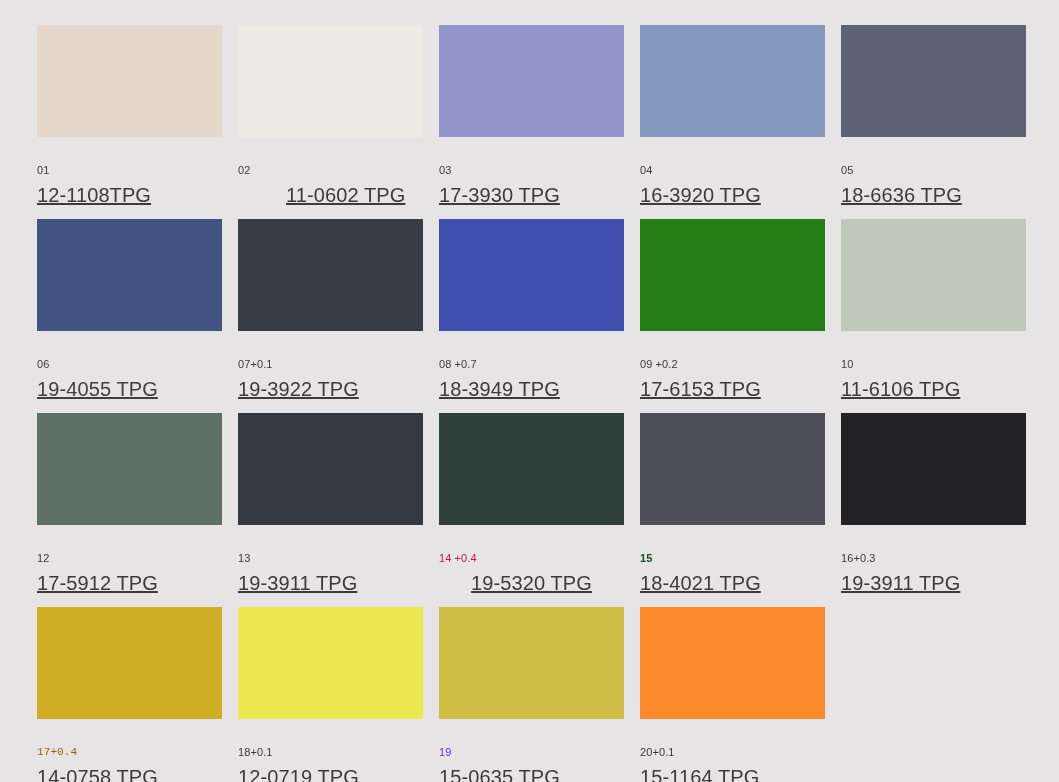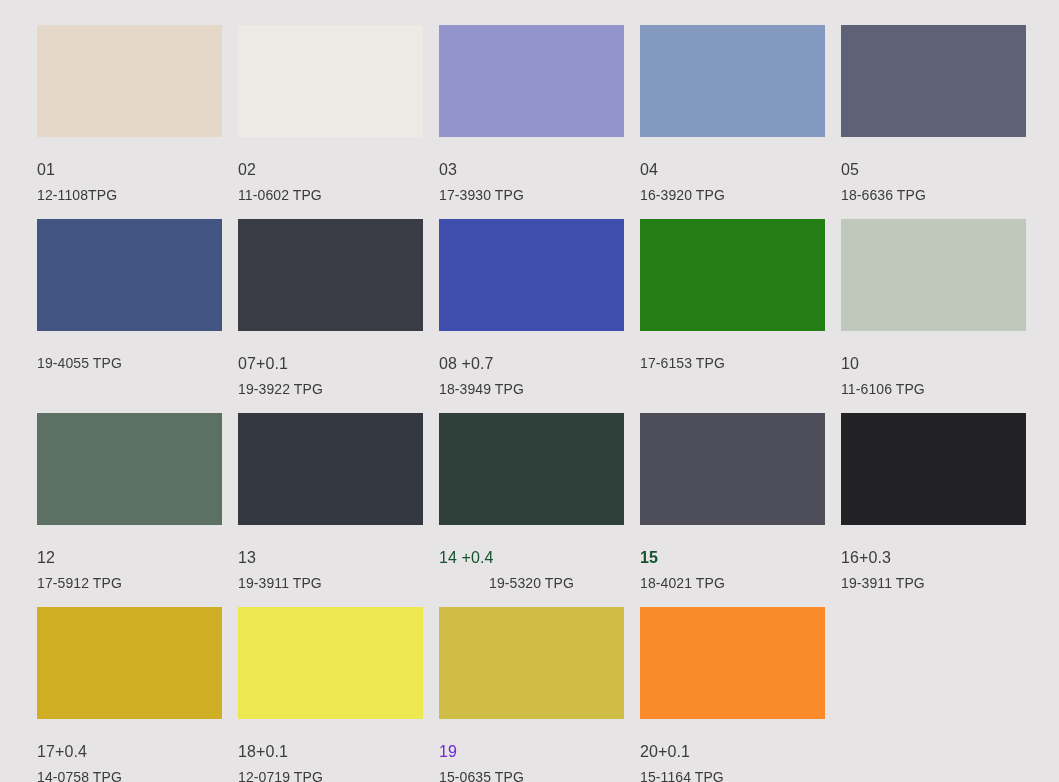--- a/index.html
+++ b/index.html
@@ -40,53 +40,54 @@
     display: block;
   }
 
   .swatch-labels {
     padding-top: 20px;
     display: flex;
     flex-direction: column;
   }
 
   .swatch-index {
-    font-size: 16px;
+    font-size: 11px;
     line-height: 26px;
     color: #3b3b3b;
     letter-spacing: 0.1px;
     white-space: nowrap;
   }
 
   .swatch-code {
-    font-size: 14px;
+    font-size: 20px;
     line-height: 25px;
     color: #3b3b3b;
     letter-spacing: 0.1px;
     white-space: nowrap;
+    text-decoration: underline;
   }
 </style>
 </head>
 <body style="background-color: rgb(230, 228, 228);">
 
 <div class="palette-grid">
 
   <div class="swatch-cell">
     <div class="swatch-chip" style="background-color: rgb(230, 216, 201);"></div>
     <div class="swatch-labels">
       <span class="swatch-index" style="color: rgb(59, 59, 59);">01</span>
       <span class="swatch-code" style="color: rgb(59, 59, 59);">12-1108TPG</span>
     </div>
   </div>
 
   <div class="swatch-cell">
     <div class="swatch-chip" style="background-color: rgb(237, 234, 228);"></div>
     <div class="swatch-labels">
       <span class="swatch-index" style="color: rgb(59, 59, 59);">02</span>
-      <span class="swatch-code" style="color: rgb(59, 59, 59);">11-0602 TPG</span>
+      <span class="swatch-code" style="color: rgb(59, 59, 59); margin-left: 48px;">11-0602 TPG</span>
     </div>
   </div>
 
   <div class="swatch-cell">
     <div class="swatch-chip" style="background-color: rgb(148, 148, 204);"></div>
     <div class="swatch-labels">
       <span class="swatch-index" style="color: rgb(59, 59, 59);">03</span>
       <span class="swatch-code" style="color: rgb(59, 59, 59);">17-3930 TPG</span>
     </div>
   </div>
@@ -103,20 +104,21 @@
     <div class="swatch-chip" style="background-color: rgb(93, 98, 119);"></div>
     <div class="swatch-labels">
       <span class="swatch-index" style="color: rgb(59, 59, 59);">05</span>
       <span class="swatch-code" style="color: rgb(59, 59, 59);">18-6636 TPG</span>
     </div>
   </div>
 
   <div class="swatch-cell">
     <div class="swatch-chip" style="background-color: rgb(66, 84, 130);"></div>
     <div class="swatch-labels">
+      <span class="swatch-index" style="color: rgb(59, 59, 59);">06</span>
       <span class="swatch-code" style="color: #404040;">19-4055 TPG</span>
     </div>
   </div>
 
   <div class="swatch-cell">
     <div class="swatch-chip" style="background-color: rgb(57, 59, 69);"></div>
     <div class="swatch-labels">
       <span class="swatch-index" style="color: rgb(59, 59, 59);">07+0.1</span>
       <span class="swatch-code" style="color: rgb(59, 59, 59);">19-3922 TPG</span>
     </div>
@@ -126,20 +128,21 @@
     <div class="swatch-chip" style="background-color: rgb(64, 79, 174);"></div>
     <div class="swatch-labels">
       <span class="swatch-index" style="color: rgb(59, 59, 59);">08 +0.7</span>
       <span class="swatch-code" style="color: rgb(59, 59, 59);">18-3949 TPG</span>
     </div>
   </div>
 
   <div class="swatch-cell">
     <div class="swatch-chip" style="background-color: rgb(37, 125, 22);"></div>
     <div class="swatch-labels">
+      <span class="swatch-index" style="color: rgb(59, 59, 59);">09 +0.2</span>
       <span class="swatch-code" style="color: rgb(59, 59, 59);">17-6153 TPG</span>
     </div>
   </div>
 
   <div class="swatch-cell">
     <div class="swatch-chip" style="background-color: rgb(190, 201, 188);"></div>
     <div class="swatch-labels">
       <span class="swatch-index" style="color: rgb(59, 59, 59);">10</span>
       <span class="swatch-code" style="color: rgb(59, 59, 59);">11-6106 TPG</span>
     </div>
@@ -158,21 +161,21 @@
     <div class="swatch-chip" style="background-color: rgb(52, 56, 64);"></div>
     <div class="swatch-labels">
       <span class="swatch-index" style="color: rgb(59, 59, 59);">13</span>
       <span class="swatch-code" style="color: rgb(59, 59, 59);">19-3911 TPG</span>
     </div>
   </div>
 
   <div class="swatch-cell">
     <div class="swatch-chip" style="background-color: rgb(47, 64, 59);"></div>
     <div class="swatch-labels">
-      <span class="swatch-index" style="color: #14532d;">14 +0.4</span>
+      <span class="swatch-index" style="color: #be185d;">14 +0.4</span>
       <span class="swatch-code" style="color: rgb(59, 59, 59); text-align: center;">19-5320 TPG</span>
     </div>
   </div>
 
   <div class="swatch-cell">
     <div class="swatch-chip" style="background-color: rgb(77, 78, 90);"></div>
     <div class="swatch-labels">
       <span class="swatch-index" style="color: #14532d; font-weight: bold;">15</span>
       <span class="swatch-code" style="color: rgb(59, 59, 59);">18-4021 TPG</span>
     </div>
@@ -182,21 +185,21 @@
     <div class="swatch-chip" style="background-color: rgb(33, 33, 38);"></div>
     <div class="swatch-labels">
       <span class="swatch-index" style="color: rgb(59, 59, 59);">16+0.3</span>
       <span class="swatch-code" style="color: rgb(59, 59, 59);">19-3911 TPG</span>
     </div>
   </div>
 
   <div class="swatch-cell">
     <div class="swatch-chip" style="background-color: rgb(207, 174, 36);"></div>
     <div class="swatch-labels">
-      <span class="swatch-index" style="color: #404040;">17+0.4</span>
+      <span class="swatch-index" style="color: #a16207; font-family: Liberation Mono, monospace;">17+0.4</span>
       <span class="swatch-code" style="color: rgb(59, 59, 59);">14-0758 TPG</span>
     </div>
   </div>
 
   <div class="swatch-cell">
     <div class="swatch-chip" style="background-color: rgb(237, 232, 79);"></div>
     <div class="swatch-labels">
       <span class="swatch-index" style="color: rgb(59, 59, 59);">18+0.1</span>
       <span class="swatch-code" style="color: rgb(59, 59, 59);">12-0719 TPG</span>
     </div>

